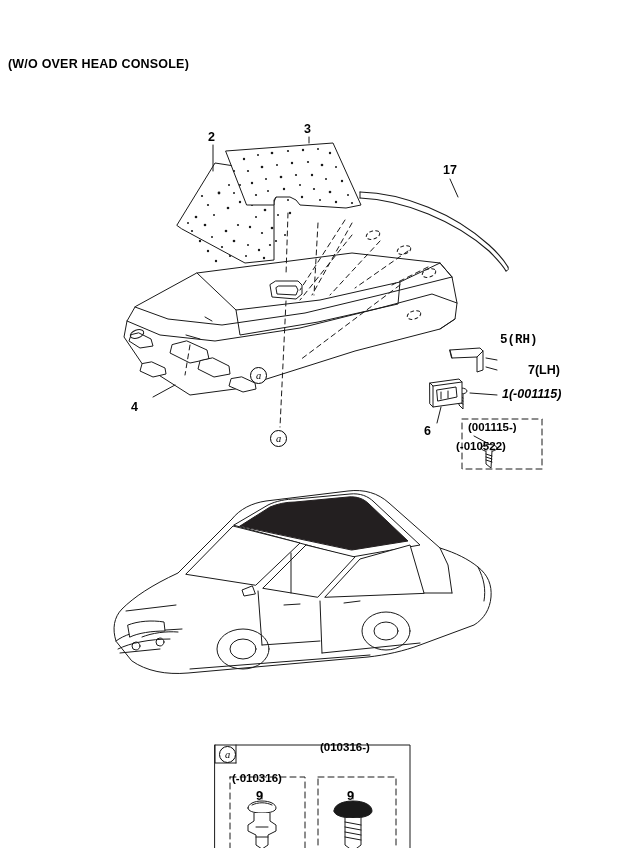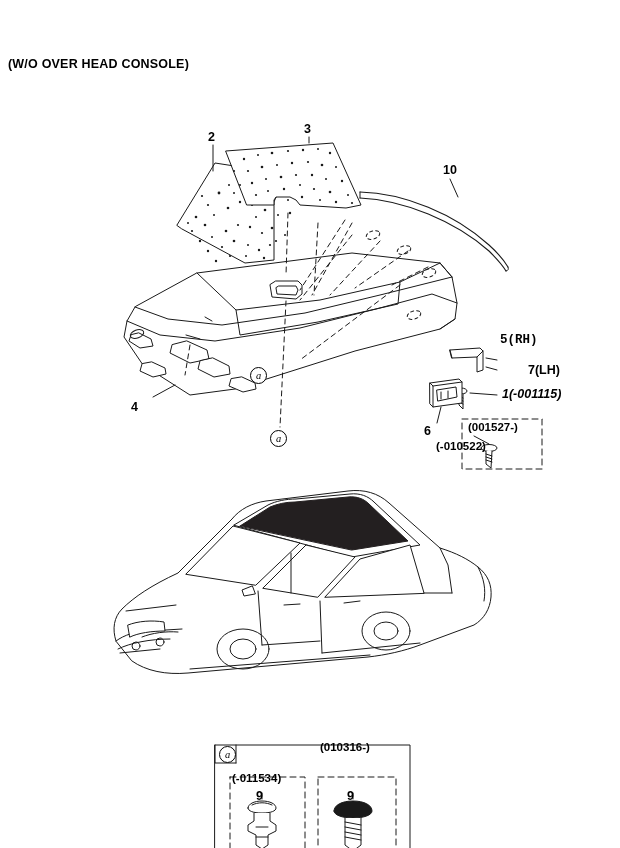--- a/index.html
+++ b/index.html
@@ -305,31 +305,31 @@
       <path d="M345 773 L345 800 L353 806 L361 800 L361 773" fill="#ffffff" stroke="#1a1a1a"></path>
       <path d="M345 777 L361 780 M345 782 L361 785 M345 787 L361 790 M345 792 L361 795"></path>
 
       <path d="M262 754 L262 748"></path>
       <path d="M353 754 L353 748"></path>
     </g>
   </svg>
 
   <div class="lbl" style="left:208px; top:85px;">2</div>
   <div class="lbl" style="left:304px; top:77px;">3</div>
-  <div class="lbl" style="left:443px; top:118px;">10</div>
+  <div class="lbl" style="left:443px; top:118px;">17</div>
   <div class="lbl" style="left:131px; top:355px;">4</div>
   <div class="lbl" style="left:500px; top:288px;font-family:Liberation Mono, monospace;">5(RH)</div>
   <div class="lbl" style="left:528px; top:318px;">7(LH)</div>
   <div class="lbl" style="left:502px; top:342px;font-style:italic;">1(-001115)</div>
   <div class="lbl" style="left:424px; top:379px;">6</div>
-  <div class="lbl small" style="left:390px; top:395px;padding-left:46px;">(-010522)</div>
-  <div class="lbl small" style="left:468px; top:376px;">(001527-)</div>
+  <div class="lbl small" style="left:410px; top:395px;padding-left:46px;">(-010522)</div>
+  <div class="lbl small" style="left:468px; top:376px;">(001115-)</div>
 
   <div class="circ-a" style="left:250px; top:322px;">a</div>
   <div class="circ-a" style="left:270px; top:385px;">a</div>
 
   <div class="circ-a" style="left:219px; top:701px;">a</div>
-  <div class="lbl small" style="left:232px; top:727px;">(-011534)</div>
+  <div class="lbl small" style="left:232px; top:727px;">(-010316)</div>
   <div class="lbl" style="left:256px; top:744px;">9</div>
   <div class="lbl small" style="left:320px; top:696px;">(010316-)</div>
   <div class="lbl" style="left:347px; top:744px;">9</div>
 
 </div>
 
 </body></html>

